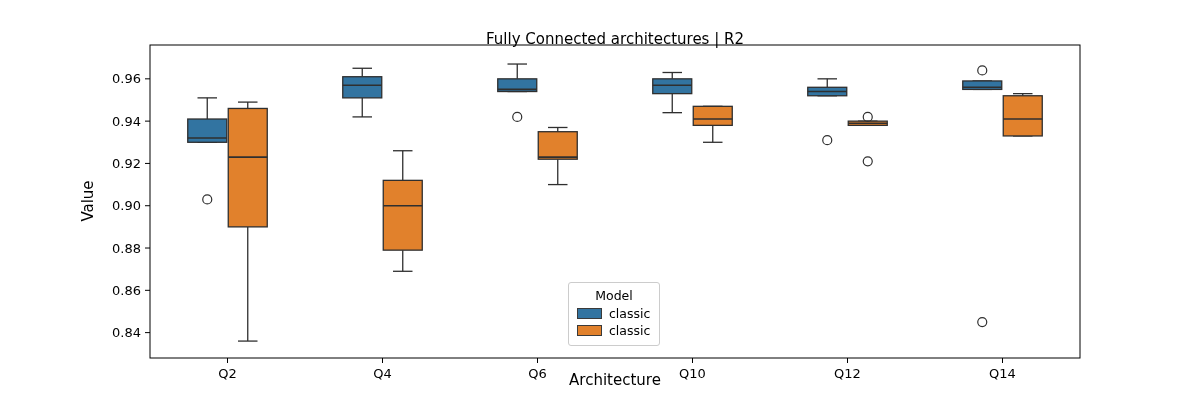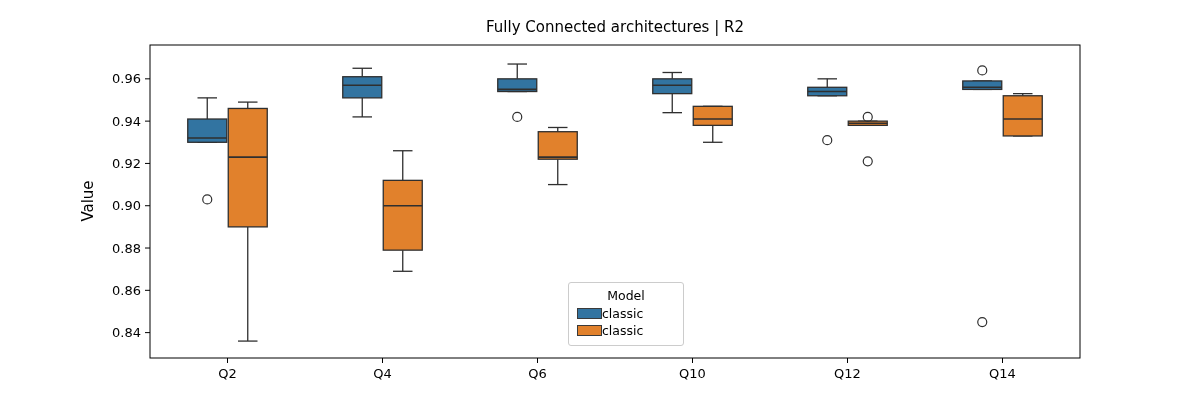--- a/index.html
+++ b/index.html
@@ -1,24 +1,24 @@
 <!DOCTYPE html>
 <html><head>
 <meta charset="utf-8">
 <style>
   html,body{margin:0;padding:0;background:#ffffff;}
   body{width:1200px;height:400px;font-family:"DejaVu Sans",sans-serif;color:#000;position:relative;overflow:hidden;}
   .figure{position:absolute;inset:0;background:#fff;}
   svg{position:absolute;left:0;top:0;}
-  .chart-title{position:absolute;left:150px;top:18px;width:930px;text-align:center;font-size:15px;color:#000;}
+  .chart-title{position:absolute;left:150px;top:30px;width:930px;text-align:center;font-size:15px;color:#000;}
   .x-axis-label{position:absolute;left:150px;top:371px;width:930px;text-align:center;font-size:15px;color:#000;}
   .y-axis-label{position:absolute;left:88px;top:201px;transform:translate(-50%,-50%) rotate(-90deg);font-size:15px;white-space:nowrap;color:#000;}
-  .legend{position:absolute;left:568px;top:282px;width:116px;box-sizing:border-box;background:rgba(255,255,255,.9);border:1px solid #cccccc;border-radius:3px;padding:5px 8px 7px 8px;}
+  .legend{position:absolute;left:568px;top:282px;width:92px;box-sizing:border-box;background:rgba(255,255,255,.9);border:1px solid #cccccc;border-radius:3px;padding:5px 8px 7px 8px;}
   .legend-title{text-align:center;font-size:12.5px;margin-bottom:4px;}
-  .legend-row{display:flex;align-items:center;margin-top:3px;}
+  .legend-row{display:flex;align-items:center;gap:7px;margin-top:3px;}
   .legend-swatch{width:25px;height:11px;border:1.3px solid #3a3a3a;box-sizing:border-box;flex:0 0 auto;}
   .legend-label{font-size:12.5px;line-height:1.1;}
 </style>
 </head>
 <body>
 
 <div class="figure">
   <svg id="chart" width="1200" height="400">
       <rect x="150" y="45" width="930" height="313" fill="#ffffff" stroke="#000000" stroke-width="1"></rect>
       <line x1="145" x2="150" y1="332.6216216216216" y2="332.6216216216216" stroke="#000" stroke-width="1"></line>
@@ -145,20 +145,21 @@
       <g>
         <line x1="1022.75" x2="1022.75" y1="93.64189189189193" y2="95.7567567567568" stroke="#2f2f2f" stroke-width="1.3"></line>
         <line x1="1022.75" x2="1022.75" y1="135.93918918918902" y2="135.93918918918902" stroke="#2f2f2f" stroke-width="1.3"></line>
         <line x1="1013" x2="1032.5" y1="93.64189189189193" y2="93.64189189189193" stroke="#2f2f2f" stroke-width="1.3"></line>
         <line x1="1013" x2="1032.5" y1="135.93918918918902" y2="135.93918918918902" stroke="#2f2f2f" stroke-width="1.3"></line>
         <rect x="1003.25" y="95.7567567567568" width="39" height="40.18243243243222" fill="#e1812c" stroke="#2f2f2f" stroke-width="1.3"></rect>
         <line x1="1003.25" x2="1042.25" y1="119.02027027027032" y2="119.02027027027032" stroke="#2f2f2f" stroke-width="1.6"></line>
       </g>
     </svg>
   <div class="chart-title">Fully Connected architectures | R2</div>
+  <div class="x-axis-label">Architecture</div>
   <div class="y-axis-label">Value</div>
   <div class="legend">
     <div class="legend-title">Model</div>
     <div id="legend-items">
         <div class="legend-row">
           <span class="legend-swatch" style="background: rgb(50, 116, 161);"></span>
           <span class="legend-label">classic</span>
         </div>
         <div class="legend-row">
           <span class="legend-swatch" style="background: rgb(225, 129, 44);"></span>

